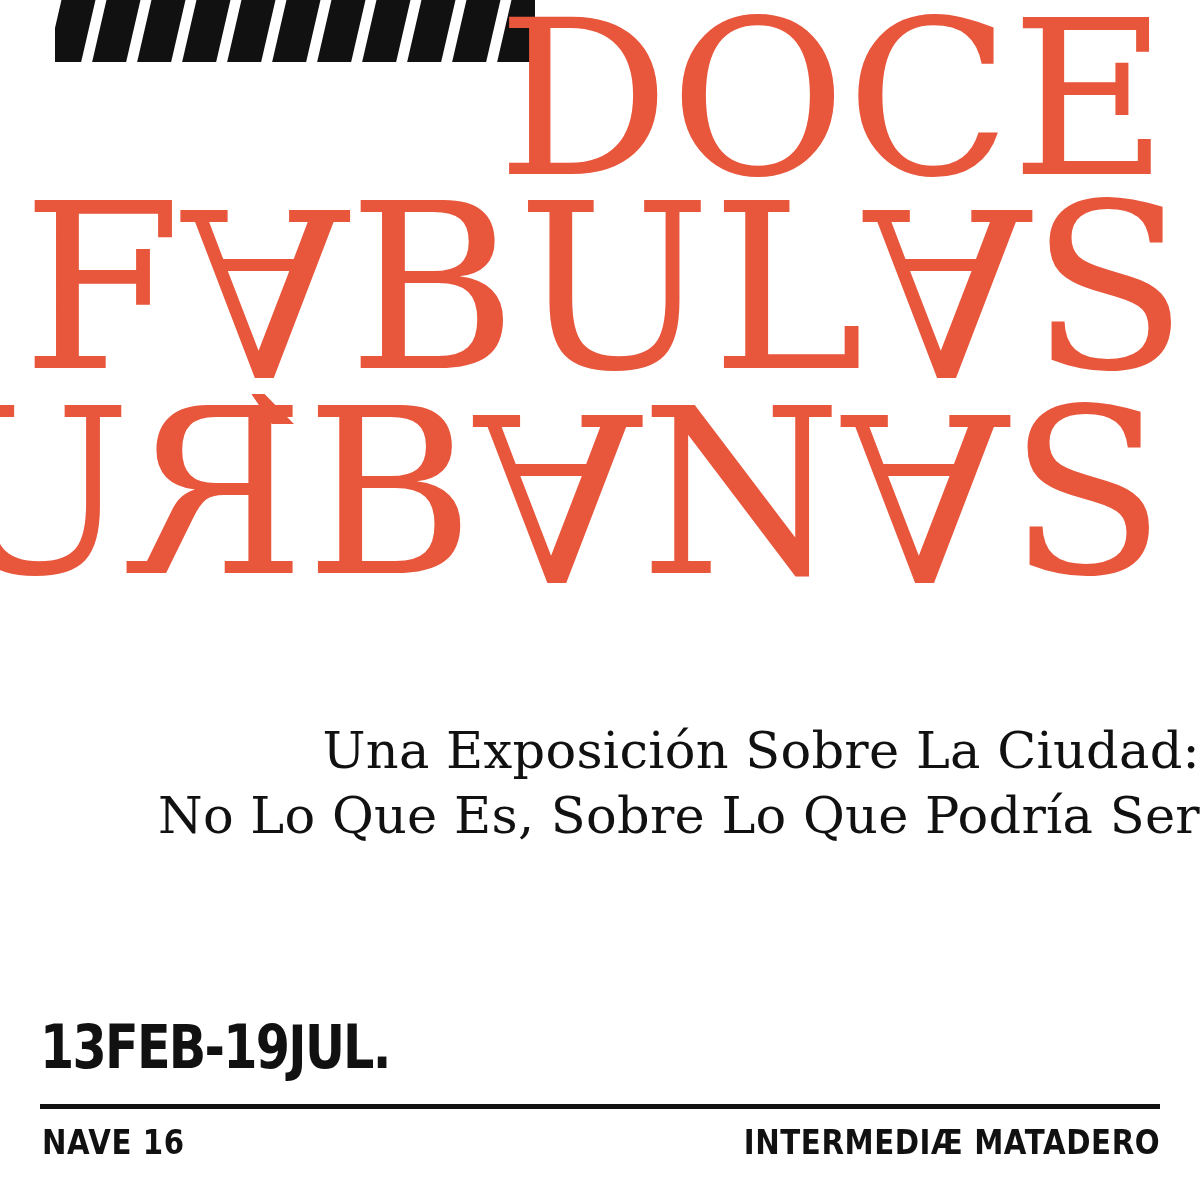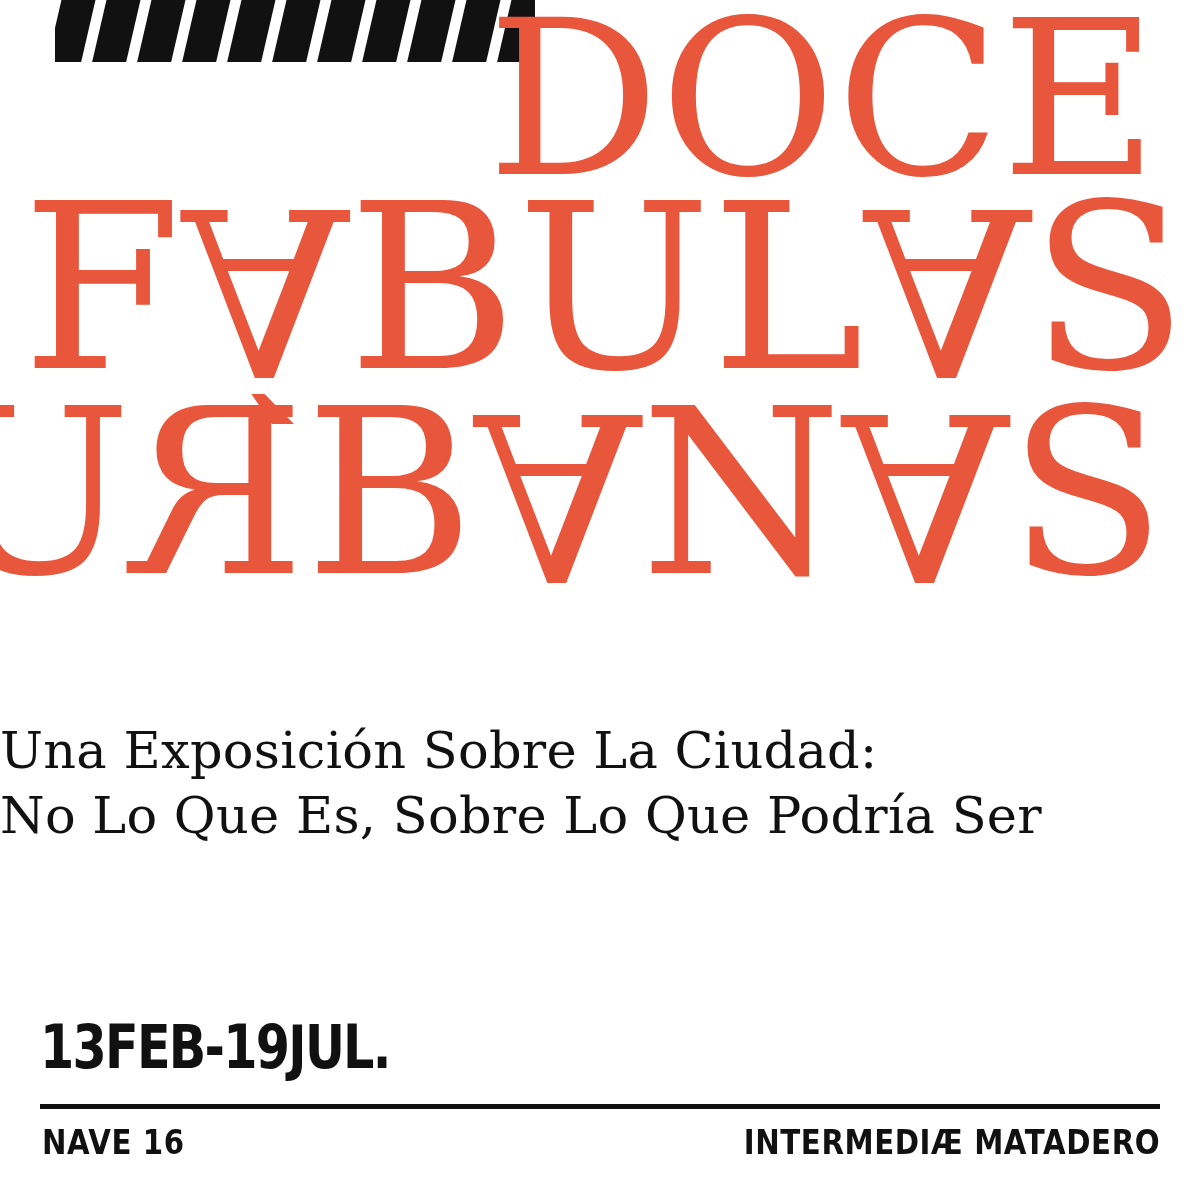--- a/index.html
+++ b/index.html
@@ -39,34 +39,34 @@
     font-family:"DejaVu Serif", serif;
     font-weight:400;
     letter-spacing:0.01em;
     line-height:0.86;
   }
   .t-line {
     position:absolute;
     white-space:nowrap;
     font-size:215px;
   }
-  .l1 { right:42px; top:8px; }
+  .l1 { right:32px; top:8px; }
   .l2 { left:22px;  top:190px; font-size:230px; }
   .l3 { right:34px; top:395px; font-size:230px; }
 
   
   .flipx { display:inline-block; transform:scaleX(-1); }
   .flipy { display:inline-block; transform:scaleY(-1); }
 
   
   .subtitle {
     position:absolute;
     left:0; top:718px;
     width:1200px;
-    text-align:left;
+    text-align:right;
     color:#111111;
     font-family:"DejaVu Serif", serif;
     font-size:51px;
     line-height:1.28;
     letter-spacing:0.005em;
   }
   .subtitle span { display:block; }
 
   
   .dates {

